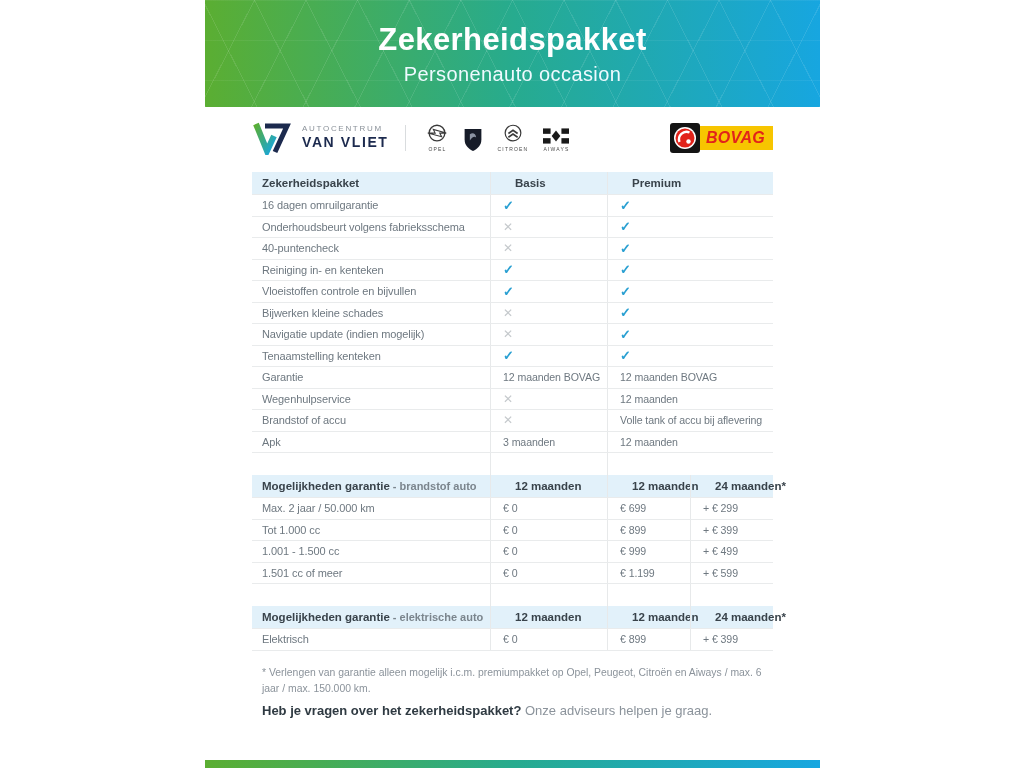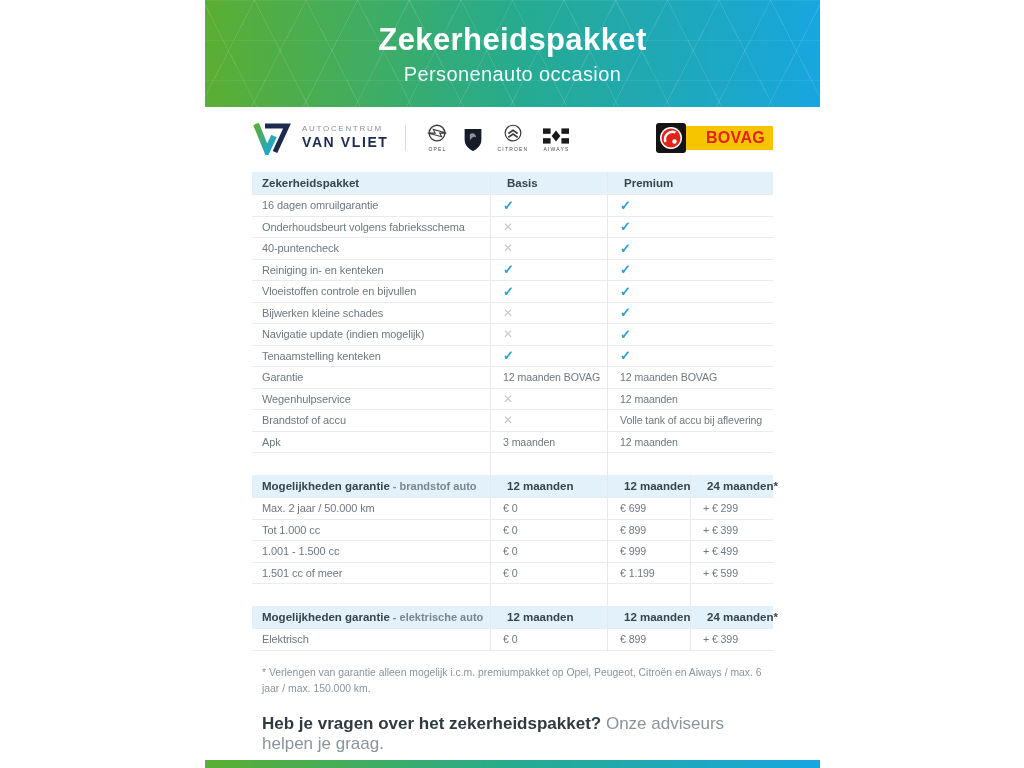--- a/index.html
+++ b/index.html
@@ -24,45 +24,45 @@
   .dealer { display:flex; align-items:center; gap:10px; }
   .dealer-text { display:flex; flex-direction:column; line-height:1.25; }
   .dealer-top { font-size:8px; letter-spacing:1.7px; color:#8a9199; }
   .dealer-bottom { font-size:14px; letter-spacing:1.6px; color:#1c2a4e; font-weight:700; }
   .vdivider { width:1px; height:26px; background:#d9dcde; margin:0 19px 0 17px; }
   .brands { display:flex; align-items:flex-end; gap:15px; }
   .brand { display:flex; flex-direction:column; align-items:center; gap:1px; }
   .brand-label { font-size:5px; letter-spacing:1.2px; color:#4a4a4a; }
   .bovag { margin-left:auto; display:flex; align-items:center; }
   .bovag-text {
-    background:#f7c500; color:#e2231a; font-weight:700; 
-    font-size:16px; height:24px; display:flex; align-items:center; padding:0 8px 0 20px; letter-spacing:.3px;
+    background:#f7c500; color:#e2231a; font-weight:700; font-style:italic;
+    font-size:16px; height:24px; display:flex; align-items:center; padding:0 8px 0 6px; letter-spacing:.3px;
   }
 
   
   .content { position:absolute; left:252px; top:172px; width:521px; }
   .grid3 { display:grid; grid-template-columns:238px 117px 166px; }
   .grid4 { display:grid; grid-template-columns:238px 117px 83px 83px; }
   .thead { background:#e2f1fa; height:23px; border-bottom:1px solid #e9ebec; }
-  .hc { display:flex; align-items:center; height:100%; padding-left:16px; font-size:11.5px; font-weight:700; color:#39434b; white-space:nowrap; }
+  .hc { display:flex; align-items:center; height:100%; padding-left:24px; font-size:11.5px; font-weight:700; color:#39434b; white-space:nowrap; }
   .hc.first { padding-left:10px; }
   .trow { height:21.5px; border-bottom:1px solid #e9ebec; }
   .td { display:flex; align-items:center; height:100%; padding-left:12px; font-size:10.6px; color:#6e7880; white-space:nowrap; letter-spacing:-.1px; }
   .td.first { padding-left:10px; font-size:11px; }
   .vline { border-left:1px solid #e7e9ea; }
   .mark { line-height:1; }
   .mark.check { color:#2aa0d2; font-weight:700; font-size:13px; }
   .mark.cross { color:#c5c9cc; font-weight:400; font-size:12px; }
   .spacer { height:22px; }
   .spacer > div { height:100%; }
   .sec-bold { font-weight:700; color:#39434b; }
   .sec-rest { font-weight:700; color:#7b858d; font-size:11px; margin-left:3px; }
 
   .footnote { margin-top:14px; padding-left:10px; font-size:10.4px; color:#8b939b; line-height:1.55; max-width:515px; }
-  .closing { margin-top:17px; padding-left:10px; font-size:17px; }
+  .closing { margin-top:6px; padding-left:10px; font-size:13px; }
   .closing-q { font-weight:700; color:#2f3a42; }
   .closing-a { color:#8b939b; }
 
   .footer-bar { position:absolute; left:205px; top:760px; width:615px; height:8px;
     background:linear-gradient(90deg,#5bae32,#27ab8e 50%,#17a6e0); }
 </style>
 </head>
 <body>
 
 <div class="page">

